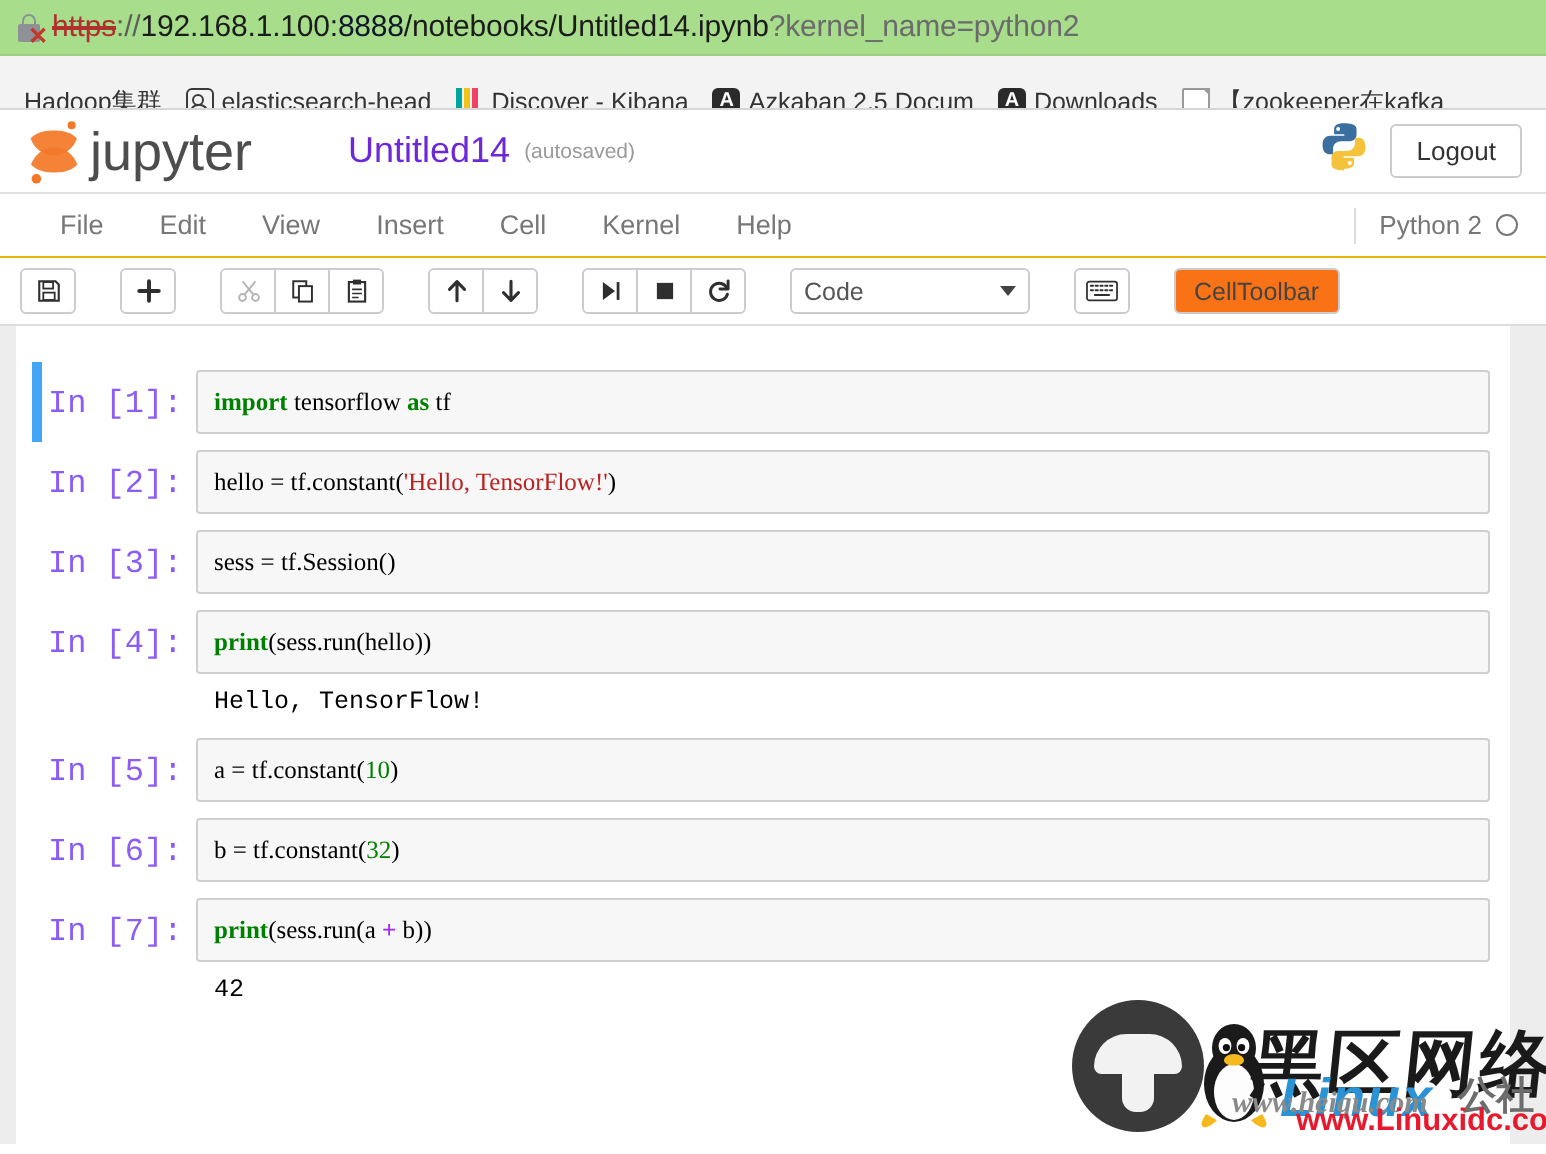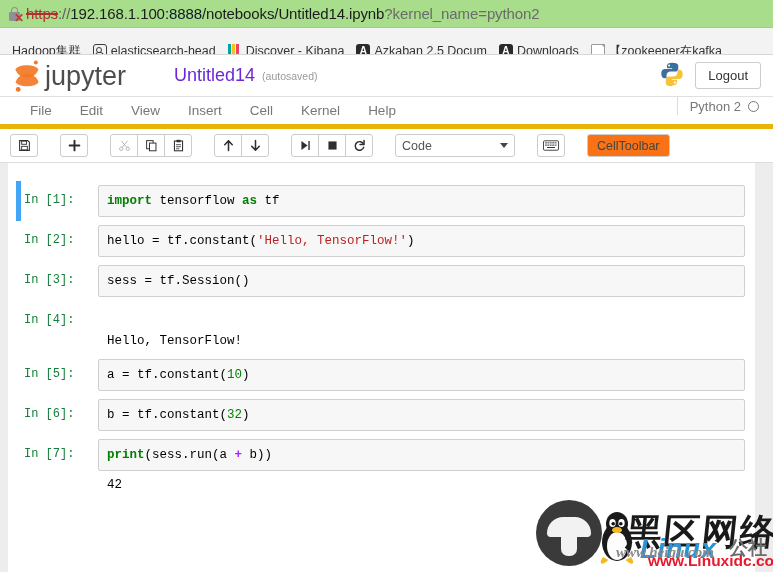--- a/index.html
+++ b/index.html
@@ -170,23 +170,23 @@
     padding: 5px 12px;
     cursor: pointer;
     font-family: "Liberation Sans", sans-serif;
   }
 
   
   #menu-bar {
     height: 32px;
     background: #fff;
     display: flex;
-    align-items: flex-start;
+    align-items: center;
     padding-left: 16px;
-    border-bottom: 5px solid #eab308;
+    border-bottom: 1px solid #eab308;
   }
   .menu-item {
     font-size: 13.5px;
     color: #777;
     padding: 6px 14px;
     cursor: pointer;
     white-space: nowrap;
   }
   #kernel-indicator {
     margin-left: auto;
@@ -292,32 +292,32 @@
     width: 5px; height: 40px;
     background: #42a5f5;
   }
   .prompt {
     width: 74px;
     flex: 0 0 auto;
     text-align: left;
     padding-right: 9px;
     padding-top: 8px;
     font-family: "Liberation Mono", monospace;
-    font-size: 12px;
-    color: #15803d;
+    font-size: 16px;
+    color: #8b5cf6;
     white-space: nowrap;
   }
   .input-box {
     flex: 1 1 auto;
     min-height: 32px;
     background: #f7f7f7;
     border: 1px solid #cfcfcf;
     border-radius: 2px;
     padding: 7px 8px;
-    font-family: Liberation Mono, monospace;
+    font-family: Liberation Serif, serif;
     font-size: 12.5px;
     color: #000;
     line-height: 16px;
     white-space: pre;
     overflow: hidden;
   }
   .output-row {
     display: flex;
     margin: -2px 0 10px 0;
     padding-left: 8px;
@@ -631,20 +631,21 @@
       <div class="input-box"><span class="tok-pl">hello = tf.constant(</span><span class="tok-str">'Hello, TensorFlow!'</span><span class="tok-pl">)</span></div>
     </div>
 
     <div class="cell">
       <div class="prompt">In  [3]:</div>
       <div class="input-box"><span class="tok-pl">sess = tf.Session()</span></div>
     </div>
 
     <div class="cell">
       <div class="prompt">In  [4]:</div>
+      <div class="input-box"><span class="tok-bi">print</span><span class="tok-pl">(sess.run(hello))</span></div>
     </div>
     <div class="output-row">
       <div class="output-spacer"></div>
       <div class="output-text">Hello, TensorFlow!</div>
     </div>
 
     <div class="cell">
       <div class="prompt">In  [5]:</div>
       <div class="input-box"><span class="tok-pl">a = tf.constant(</span><span class="tok-num">10</span><span class="tok-pl">)</span></div>
     </div>

